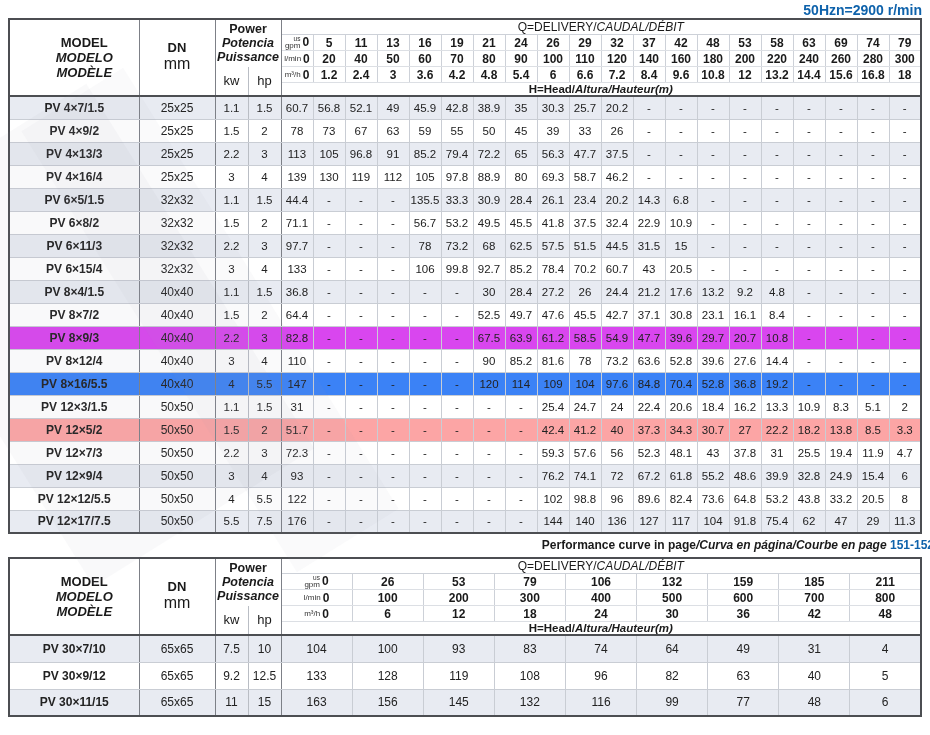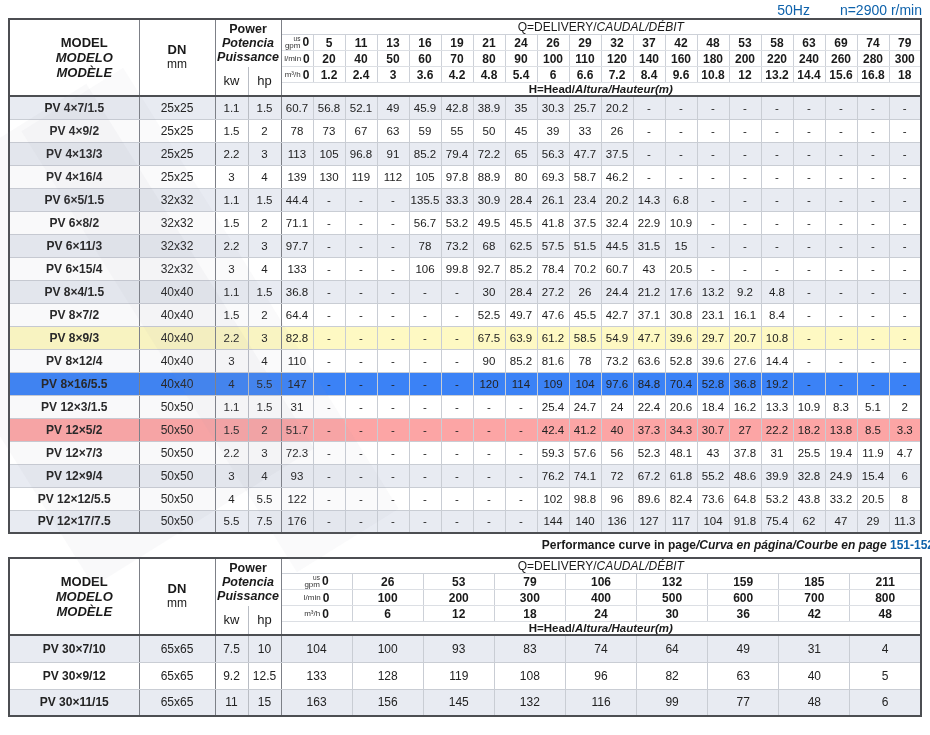--- a/index.html
+++ b/index.html
@@ -12,23 +12,23 @@
     position:relative;
     overflow:hidden;
   }
   
   .wm { position:absolute; pointer-events:none; z-index:5; }
   .wm1 { left:-40px; top:120px; width:260px; height:430px; background:rgba(150,158,172,0.06); transform:rotate(-32deg); }
   .wm2 { left:150px; top:60px; width:120px; height:520px; background:rgba(150,158,172,0.05); transform:rotate(-32deg); }
 
   .topline {
     width:922px;
-    display:flex; justify-content:flex-end; gap:30px;
+    display:flex; justify-content:flex-end; 
     padding-top:2px;
-    font-size:14px; font-weight:normal;
+    font-size:14px; font-weight:bold;
   }
 
   table.ptable {
     border-collapse:collapse; table-layout:fixed;
     width:914px; margin-left:8px;
     border:2px solid #4c4e52;
     background:#fff;
   }
   th, td { padding:0; font-weight:normal; overflow:hidden; white-space:nowrap; }
 
@@ -43,21 +43,21 @@
   .c-dn    { border-right:1px solid #7d8087; }
   .c-power { border-right:1px solid #7d8087; }
   .c-kw    { border-right:1px solid #b9bdc4; font-size:13px; }
   .c-hp    { border-right:1px solid #7d8087; font-size:13px; }
 
   .model-lines div { font-size:13px; font-weight:bold; line-height:15px;margin-left:20px; }
   .power-lines div { font-size:12.5px; font-weight:bold; line-height:14px; }
   .dnwrap { display:flex; flex-direction:column; height:100%; }
   .dnwrap .sp { flex:1; }
   .dn-label { font-size:13px; font-weight:bold; }
-  .mm-label { font-size:12px; padding-bottom:2px;text-align:center; }
+  .mm-label { font-size:16px; padding-bottom:2px;text-align:center; }
 
   .q-title { font-size:12px; font-weight:normal; border-bottom:1px solid #cdd1d8; }
   .h-title { font-size:11.5px; font-weight:bold; border-top:1px solid #cdd1d8; }
 
   th.ucell {
     border-left:1px solid #cdd1d8;
     border-bottom:1px solid #dcdfe4;
     font-size:12px; font-weight:bold; text-align:center;
   }
   th.ucell.ufirst { border-left:none; }
@@ -457,21 +457,21 @@
         <td class="val">37.1</td>
         <td class="val">30.8</td>
         <td class="val">23.1</td>
         <td class="val">16.1</td>
         <td class="val">8.4</td>
         <td class="val">-</td>
         <td class="val">-</td>
         <td class="val">-</td>
         <td class="val">-</td>
       </tr>
-      <tr style="background: #fef9c3;">
+      <tr style="background: #d946ef;">
         <td class="model">PV 8×9/3</td>
         <td class="dn">40x40</td>
         <td class="kw">2.2</td>
         <td class="hp">3</td>
         <td class="val">82.8</td>
         <td class="val">-</td>
         <td class="val">-</td>
         <td class="val">-</td>
         <td class="val">-</td>
         <td class="val">-</td>

